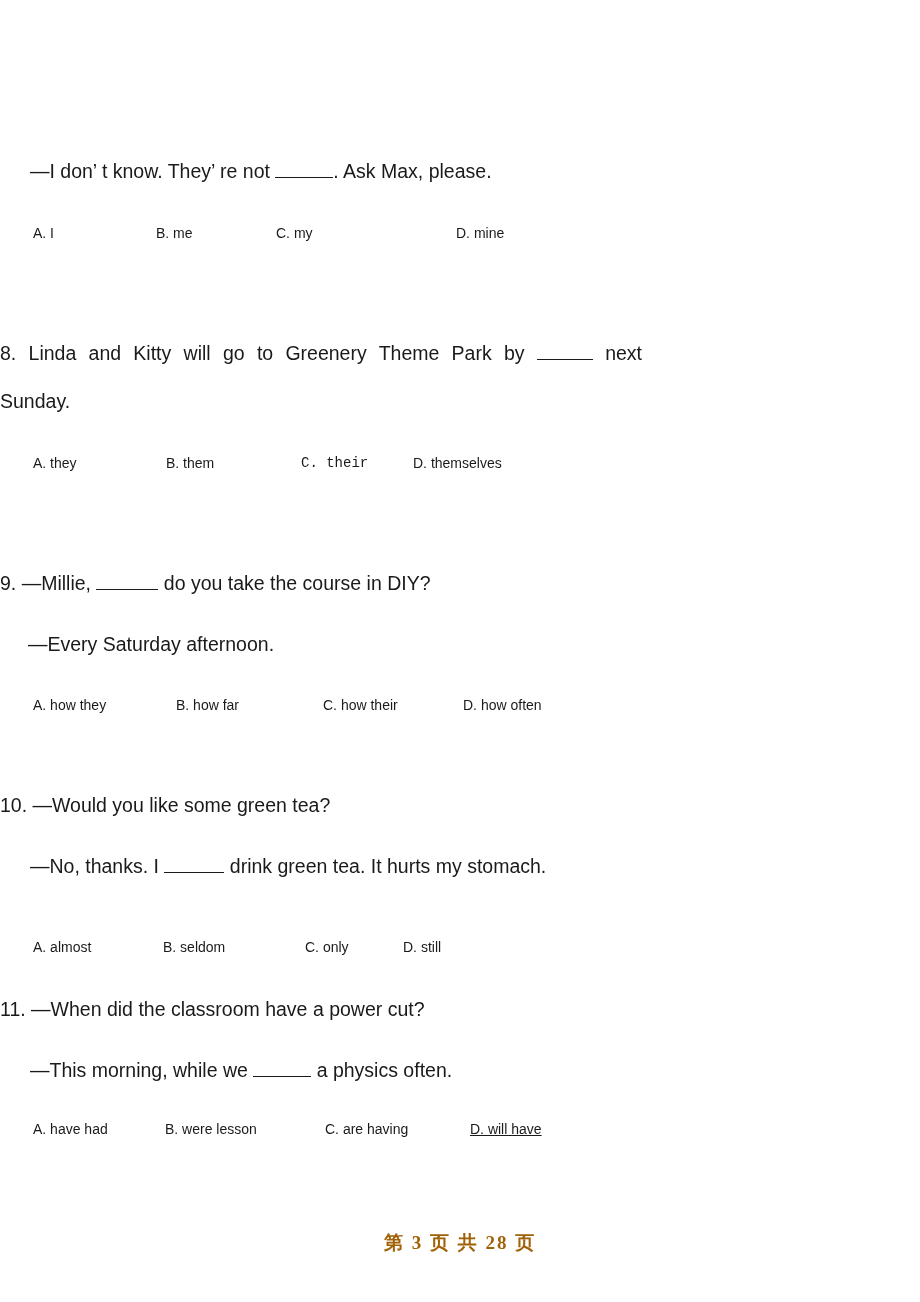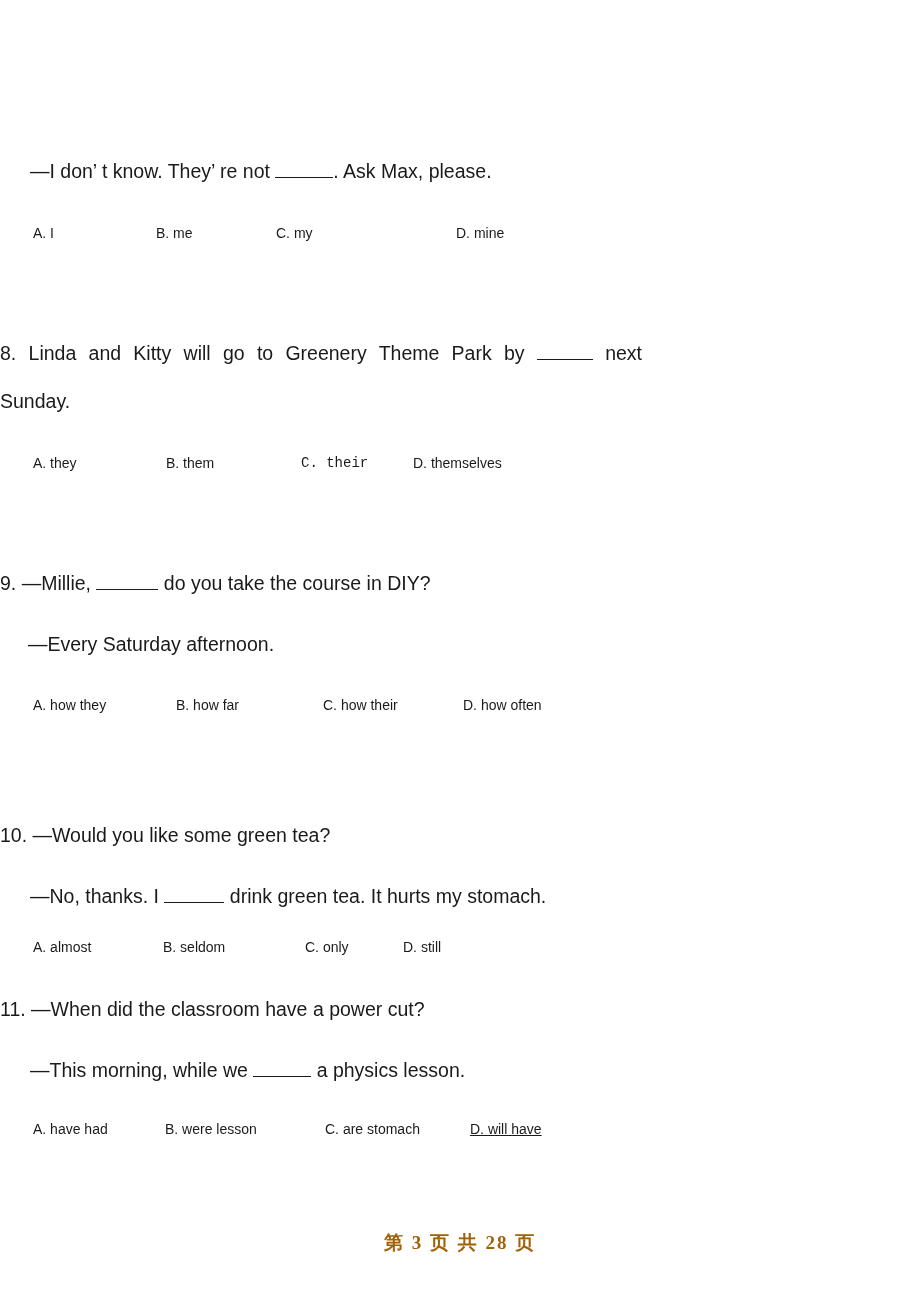--- a/index.html
+++ b/index.html
@@ -133,43 +133,43 @@
 
   <div class="q-block" style="top:656px;">
     <div class="options">
       <span class="opt" style="left:33px;">A. how they</span>
       <span class="opt" style="left:176px;">B. how far</span>
       <span class="opt" style="left:323px;">C. how their</span>
       <span class="opt" style="left:463px;">D. how often</span>
     </div>
   </div>
 
-  <div class="q-block" style="top:786px;">
+  <div class="q-block" style="top:756px;">
     <div class="line">10. —Would you like some green tea?</div>
     <div class="line indent-md" style="margin-top:35px;"><span>—No, thanks. I </span><span class="blank w4"></span><span> drink green tea. It hurts my stomach.</span></div>
   </div>
 
   <div class="q-block" style="top:898px;">
     <div class="options">
       <span class="opt" style="left:33px;">A. almost</span>
       <span class="opt" style="left:163px;">B. seldom</span>
       <span class="opt" style="left:305px;">C. only</span>
       <span class="opt" style="left:403px;">D. still</span>
     </div>
   </div>
 
   <div class="q-block" style="top:960px;">
     <div class="line">11. —When did the classroom have a power cut?</div>
-    <div class="line indent-md" style="margin-top:35px;"><span>—This morning, while we </span><span class="blank w5"></span><span> a physics lesson.</span></div>
+    <div class="line indent-md" style="margin-top:35px;"><span>—This morning, while we </span><span class="blank w5"></span><span> a physics often.</span></div>
   </div>
 
   <div class="q-block" style="top:1080px;">
     <div class="options">
       <span class="opt" style="left:33px;">A. have had</span>
       <span class="opt" style="left:165px;">B. were lesson</span>
-      <span class="opt" style="left:325px;">C. are stomach</span>
+      <span class="opt" style="left:325px;">C. are having</span>
       <span class="opt" style="left:470px;text-decoration:underline;">D. will have</span>
     </div>
   </div>
 
   <div class="footer">第 3 页 共 28 页</div>
 
 </div>
 
 </body></html>

